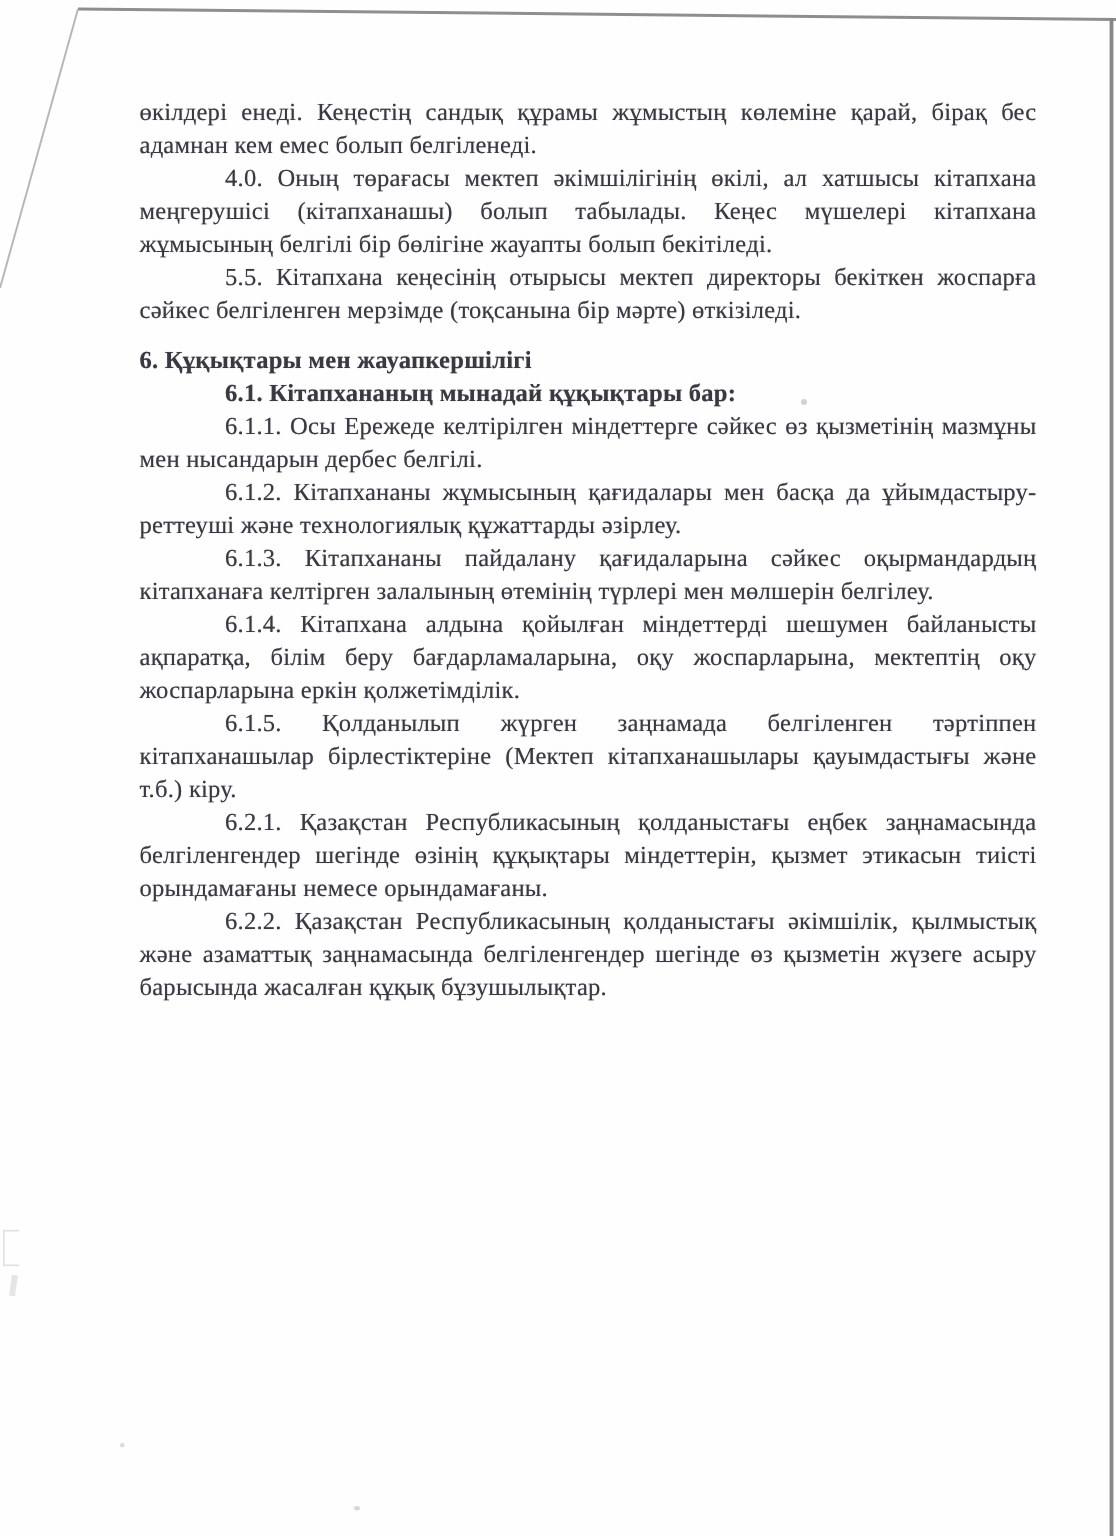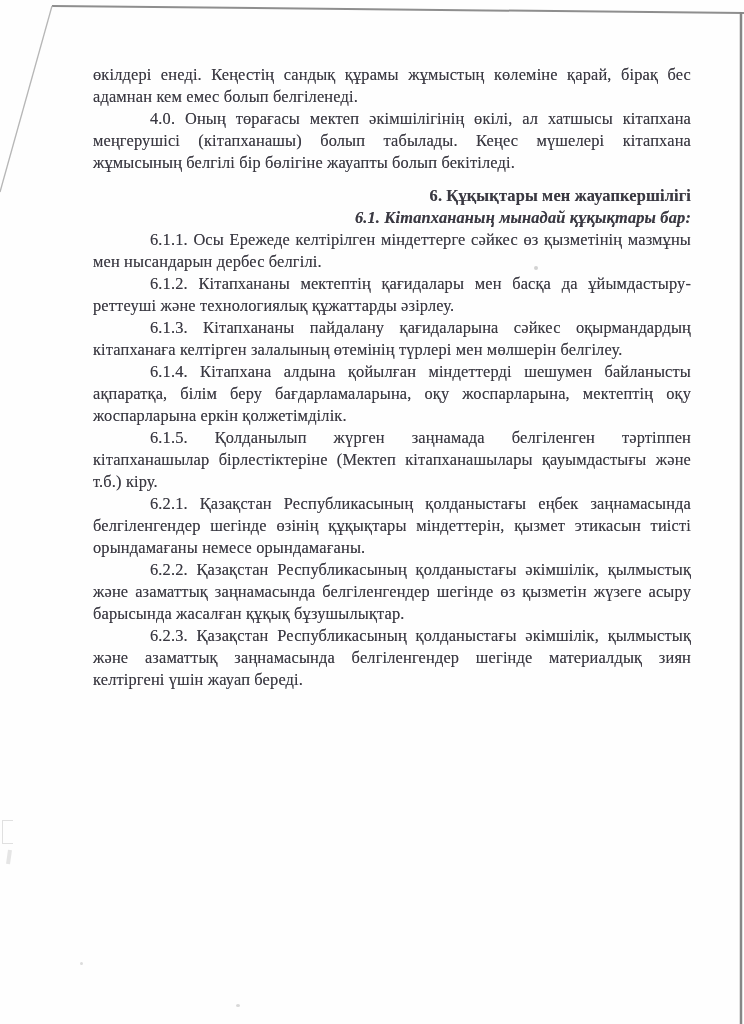--- a/index.html
+++ b/index.html
@@ -33,29 +33,28 @@
     letter-spacing: 0.15px;
     text-shadow: 0 0 0.6px rgba(58,57,66,0.55);
   }
   .textcol p {
     margin: 0;
     padding: 0;
   }
   p.body { text-indent: 57px; }
   p.body.noindent { text-indent: 0; }
   p.heading-center {
-    text-align: right;
+    text-align: left;
     font-weight: bold;
     text-indent: 0;
   }
   p.heading-indent {
-    text-align: right;
+    text-align: left;
     font-weight: bold;
     text-indent: 57px;
-    font-style: italic;
   }
   p.gap { margin-top: 11px; }
   .artifact {
     position: absolute;
     pointer-events: none;
   }
   .artifact.bracket {
     left: 2px; top: 820px;
     width: 10px; height: 22px;
     border: 1px solid #d6d6d6;
@@ -95,30 +94,30 @@
 
   <svg class="edge-svg" viewBox="0 0 744 1024" xmlns="http://www.w3.org/2000/svg" aria-hidden="true">
     <line x1="52" y1="6" x2="744" y2="13" stroke="#8e8e8e" stroke-width="2"></line>
     <line x1="52" y1="6" x2="0" y2="192" stroke="#b6b6b6" stroke-width="1.3"></line>
     <line x1="741" y1="12" x2="741" y2="1024" stroke="#868686" stroke-width="2.5"></line>
   </svg>
 
   <div class="textcol" id="textcol">
       <p class="body noindent">өкілдері енеді. Кеңестің сандық құрамы жұмыстың көлеміне қарай, бірақ бес адамнан кем емес болып белгіленеді.</p>
       <p class="body">4.0. Оның төрағасы мектеп әкімшілігінің өкілі, ал хатшысы кітапхана меңгерушісі (кітапханашы) болып табылады. Кеңес мүшелері кітапхана жұмысының белгілі бір бөлігіне жауапты болып бекітіледі.</p>
+      <p class="body">5.5. Кітапхана кеңесінің отырысы мектеп директоры бекіткен жоспарға сәйкес белгіленген мерзімде (тоқсанына бір мәрте) өткізіледі.</p>
       <p class="heading-center gap">6. Құқықтары мен жауапкершілігі</p>
       <p class="heading-indent">6.1. Кітапхананың мынадай құқықтары бар:</p>
       <p class="body">6.1.1. Осы Ережеде келтірілген міндеттерге сәйкес өз қызметінің мазмұны мен нысандарын дербес белгілі.</p>
-      <p class="body">6.1.2. Кітапхананы мектептің қағидалары мен басқа да ұйымдастыру-реттеуші және технологиялық құжаттарды әзірлеу.</p>
+      <p class="body">6.1.2. Кітапхананы жұмысының қағидалары мен басқа да ұйымдастыру-реттеуші және технологиялық құжаттарды әзірлеу.</p>
       <p class="body">6.1.3. Кітапхананы пайдалану қағидаларына сәйкес оқырмандардың кітапханаға келтірген залалының өтемінің түрлері мен мөлшерін белгілеу.</p>
       <p class="body">6.1.4. Кітапхана алдына қойылған міндеттерді шешумен байланысты ақпаратқа, білім беру бағдарламаларына, оқу жоспарларына, мектептің оқу жоспарларына еркін қолжетімділік.</p>
       <p class="body">6.1.5. Қолданылып жүрген заңнамада белгіленген тәртіппен кітапханашылар бірлестіктеріне (Мектеп кітапханашылары қауымдастығы және т.б.) кіру.</p>
       <p class="body">6.2.1. Қазақстан Республикасының қолданыстағы еңбек заңнамасында белгіленгендер шегінде өзінің құқықтары міндеттерін, қызмет этикасын тиісті орындамағаны немесе орындамағаны.</p>
       <p class="body">6.2.2. Қазақстан Республикасының қолданыстағы әкімшілік, қылмыстық және азаматтық заңнамасында белгіленгендер шегінде өз қызметін жүзеге асыру барысында жасалған құқық бұзушылықтар.</p>
-      <p class="body">6.2.3. Қазақстан Республикасының қолданыстағы әкімшілік, қылмыстық және азаматтық заңнамасында белгіленгендер шегінде материалдық зиян келтіргені үшін жауап береді.</p>
     </div>
 
   <div class="artifact bracket"></div>
   <div class="artifact smudge"></div>
   <div class="artifact speck-a"></div>
   <div class="artifact speck-b"></div>
   <div class="artifact speck-c"></div>
 
 </div>
 

